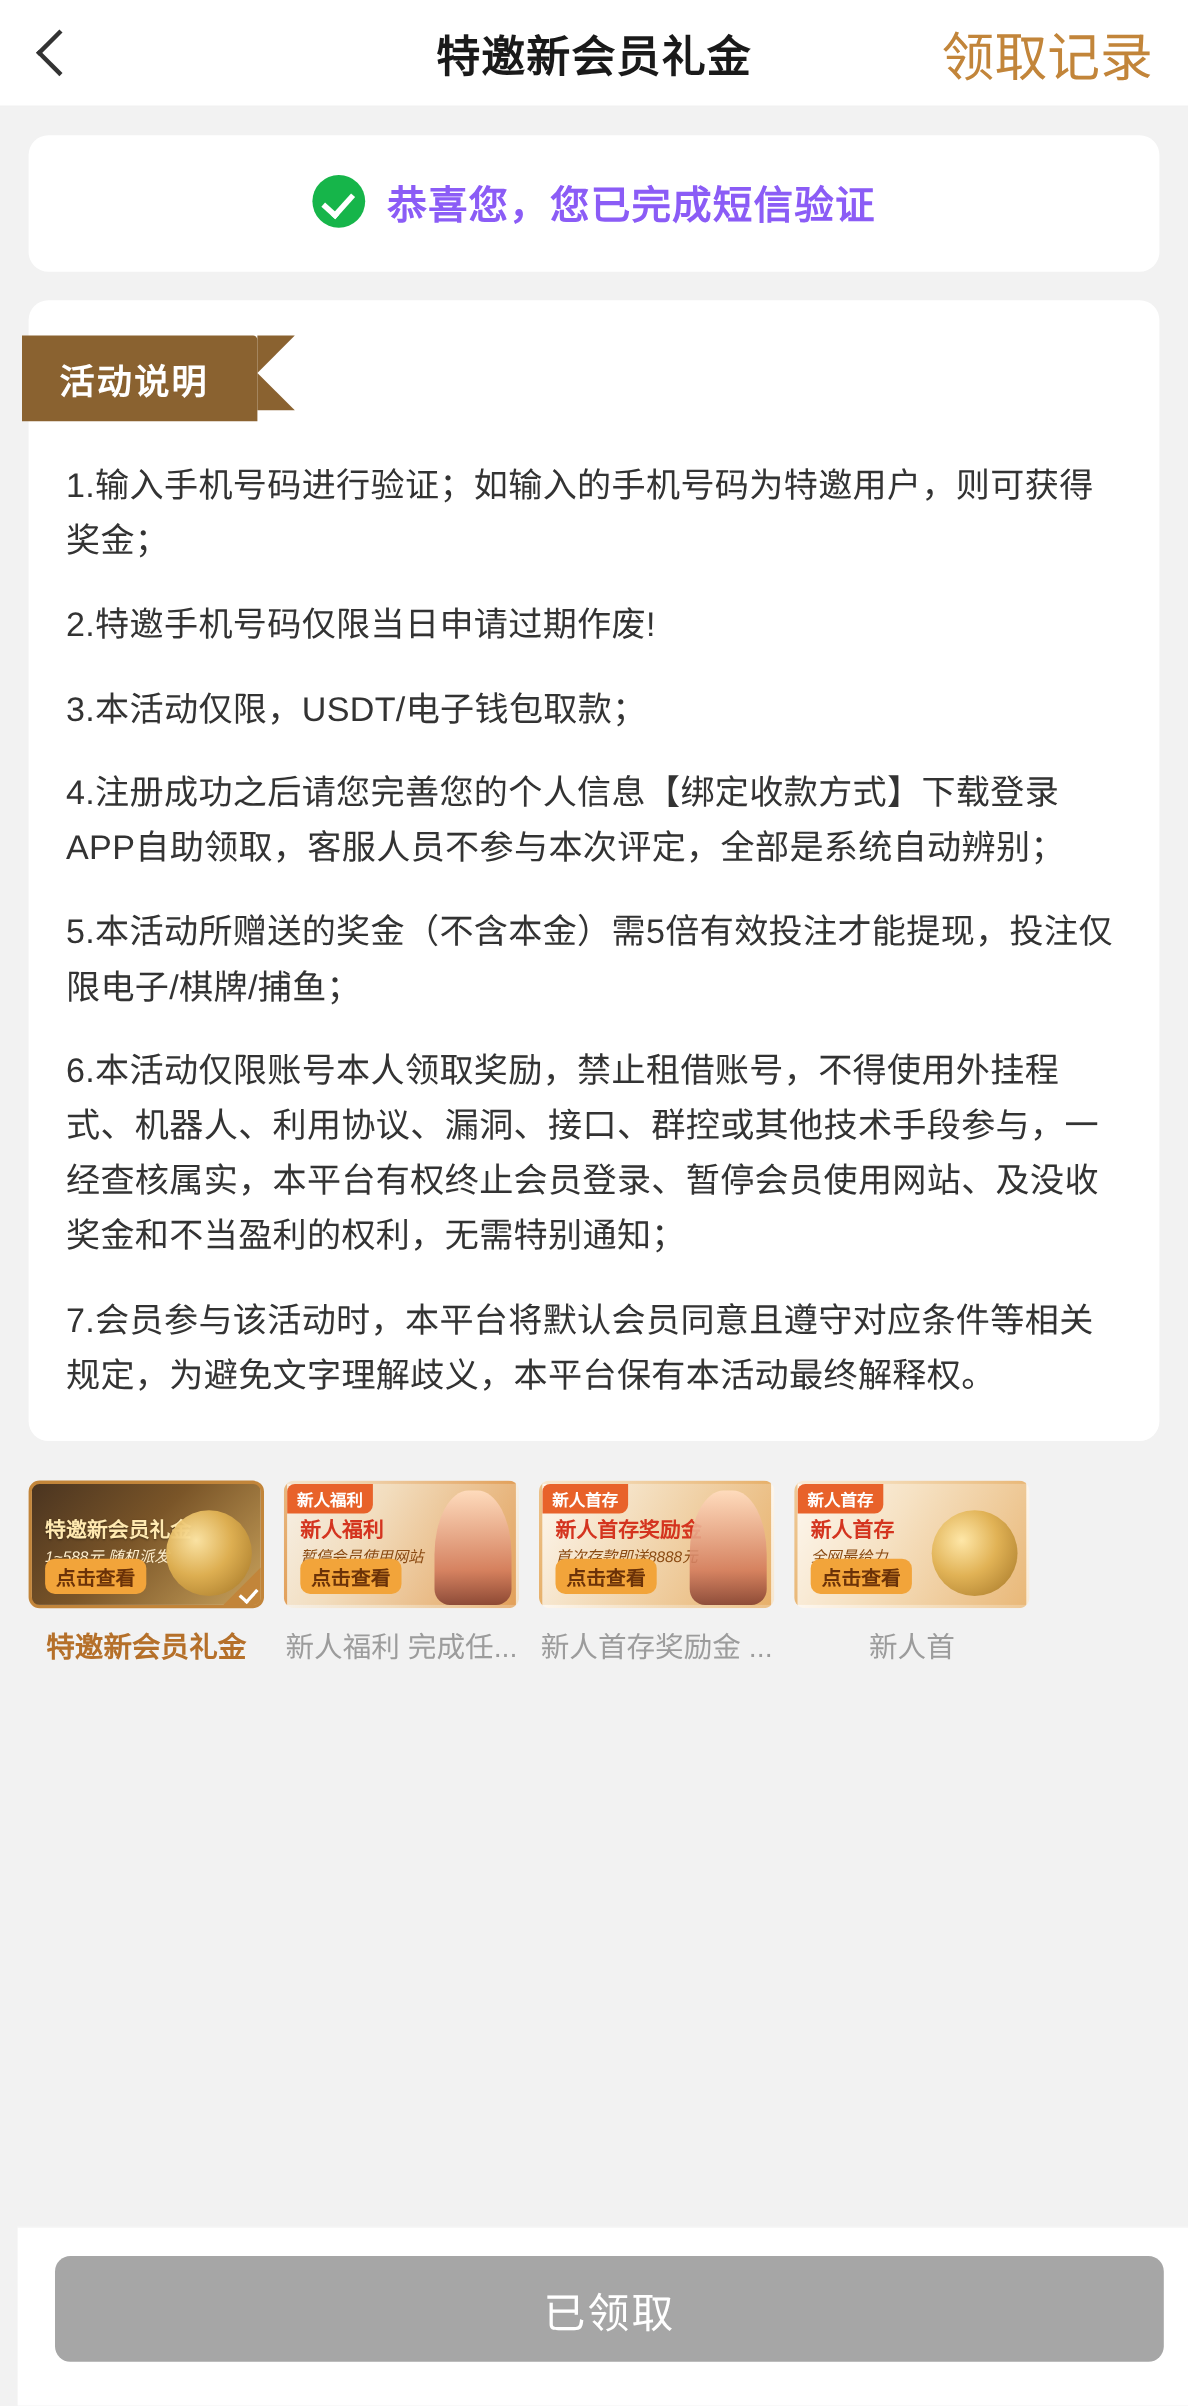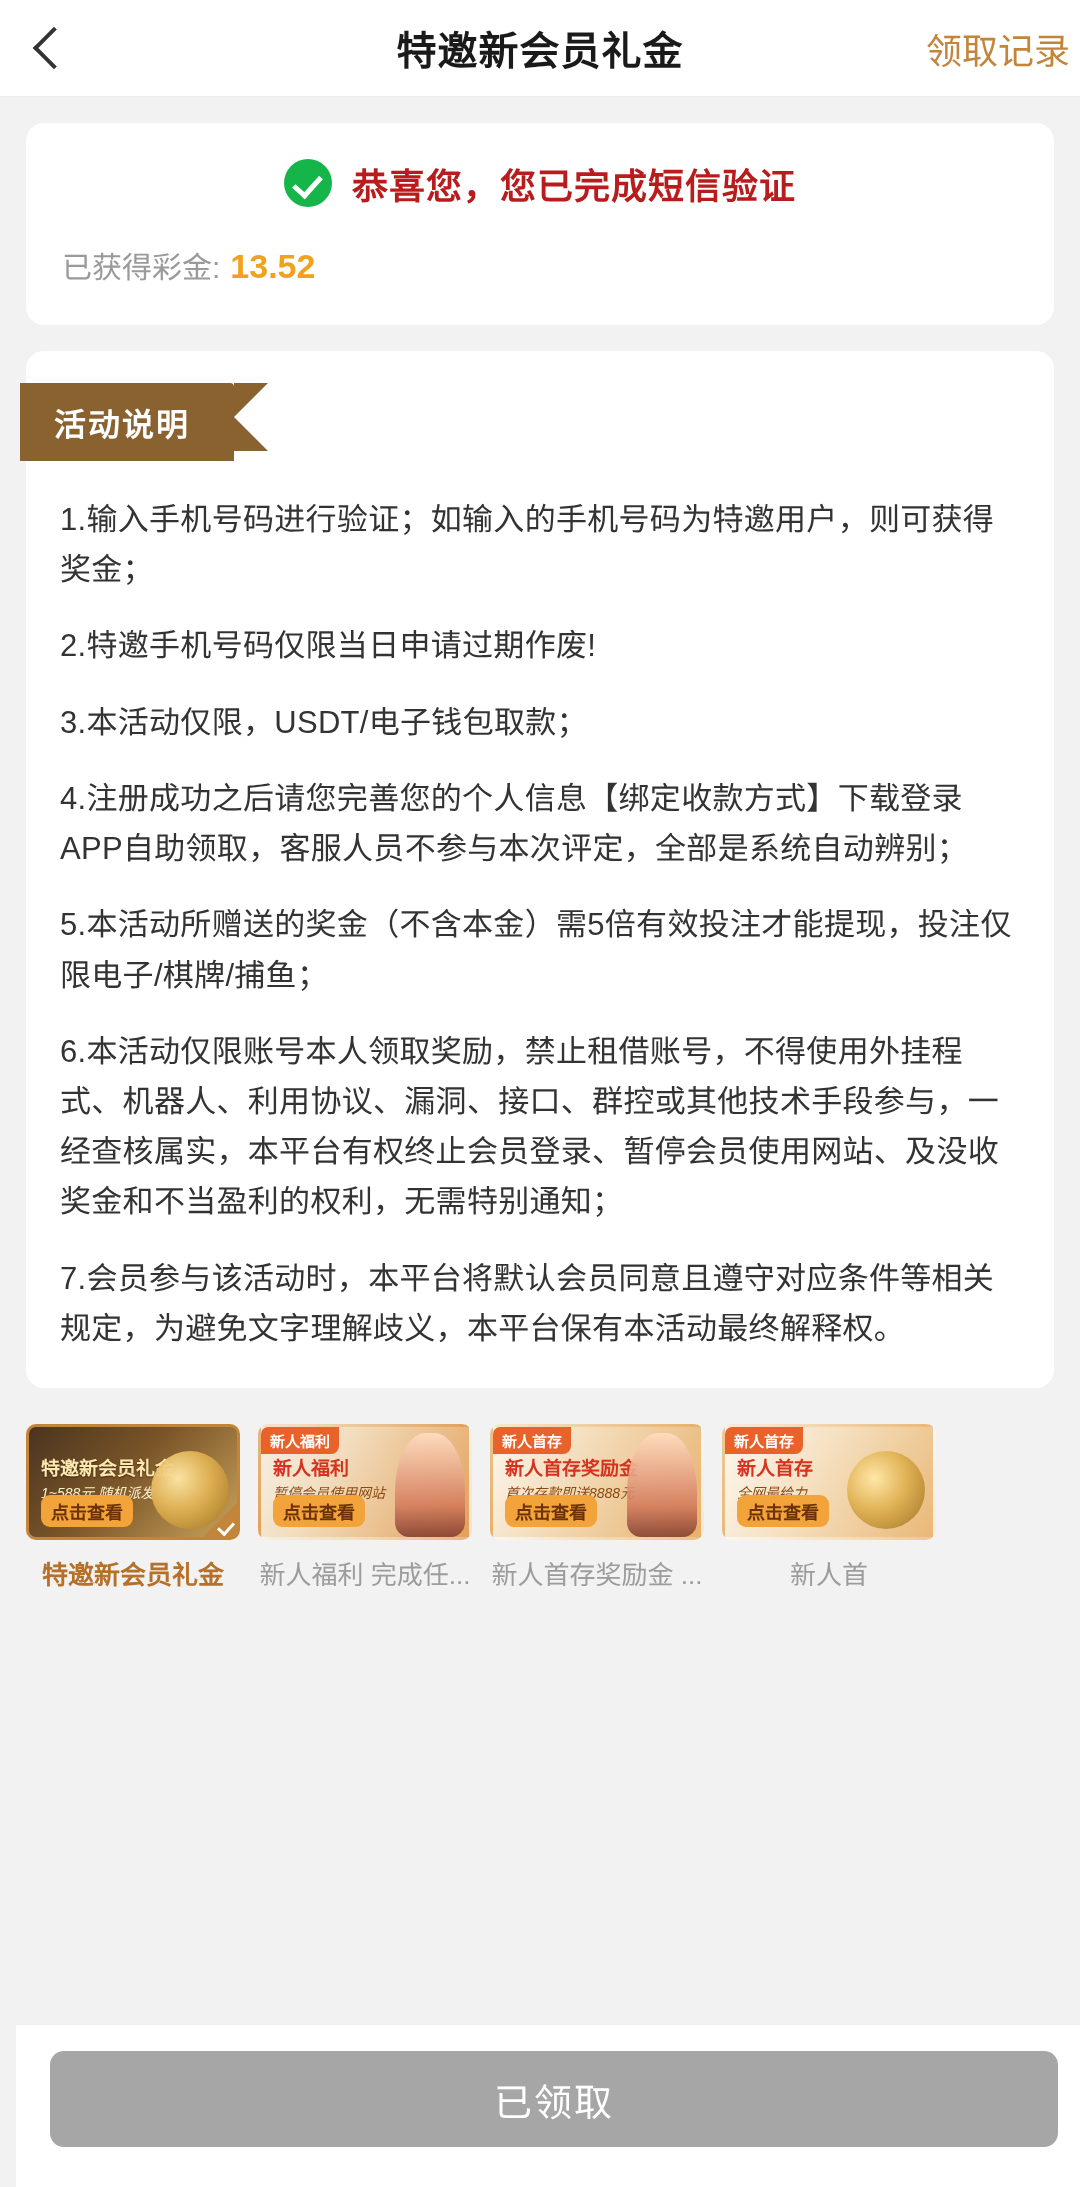--- a/index.html
+++ b/index.html
@@ -46,26 +46,26 @@
     margin-left: 8px;
   }
   .header-title {
     font-size: 40px;
     font-weight: bold;
     color: #1a1a1a;
     letter-spacing: 1px;
   }
   .header-action {
     position: absolute;
-    right: 10px;
+    right: 32px;
     top: 0;
     height: 96px;
     display: flex;
     align-items: center;
-    font-size: 36px;
+    font-size: 48px;
     color: #c2853a;
     cursor: pointer;
   }
 
   
   .card {
     background: #ffffff;
     border-radius: 18px;
     margin: 26px 26px 0 26px;
   }
@@ -93,21 +93,21 @@
     top: 11px;
     width: 12px;
     height: 22px;
     border-right: 5px solid #fff;
     border-bottom: 5px solid #fff;
     transform: rotate(42deg);
   }
   .status-text {
     font-size: 36px;
     font-weight: bold;
-    color: #b91c1c;
+    color: #8b5cf6;
     letter-spacing: 1px;
   }
   .amount-row {
     margin-top: 34px;
     display: flex;
     align-items: baseline;
     gap: 10px;
   }
   .amount-label {
     font-size: 30px;
@@ -332,24 +332,20 @@
   </div>
   <div class="header-title">特邀新会员礼金</div>
   <div class="header-action">领取记录</div>
 </div>
 
 <div class="card status-card">
   <div class="status-row">
     <span class="check-circle"></span>
     <span class="status-text">恭喜您，您已完成短信验证</span>
   </div>
-  <div class="amount-row">
-    <span class="amount-label">已获得彩金:</span>
-    <span class="amount-value">13.52</span>
-  </div>
 </div>
 
 <div class="card rules-card">
   <div class="rules-tag-wrap">
     <span class="rules-tag">活动说明</span>
   </div>
   <div class="rules-body">
     <div class="rule-item">1.输入手机号码进行验证；如输入的手机号码为特邀用户，则可获得奖金；</div>
     <div class="rule-item">2.特邀手机号码仅限当日申请过期作废!</div>
     <div class="rule-item">3.本活动仅限，USDT/电子钱包取款；</div>

